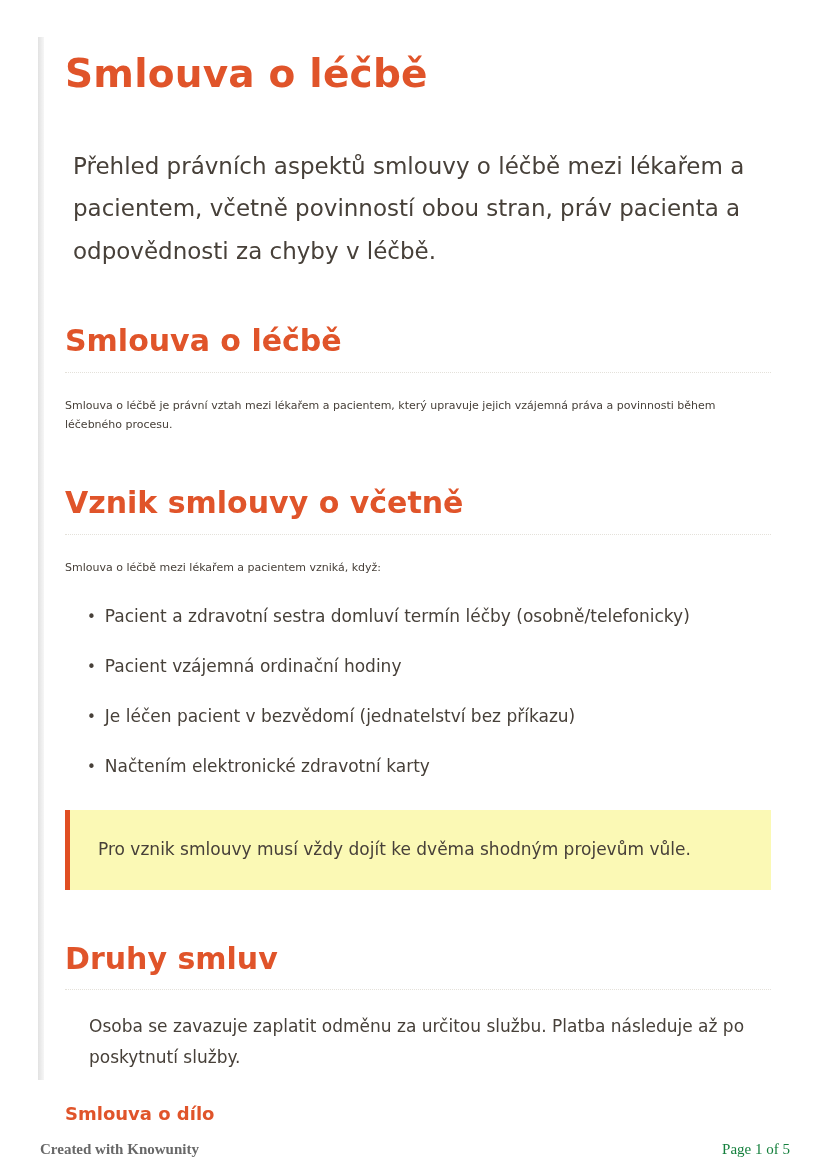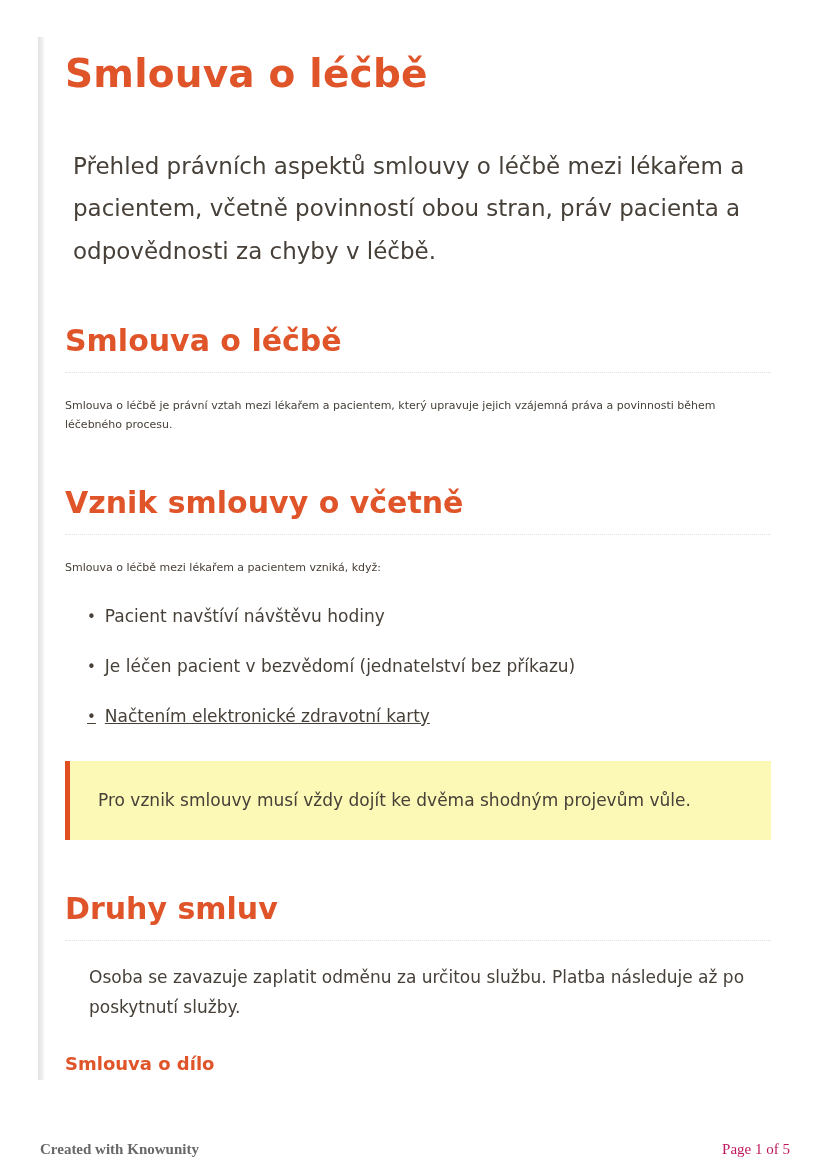--- a/index.html
+++ b/index.html
@@ -59,21 +59,21 @@
     list-style: none;
     margin: 28px 0 0 0;
     padding: 0 0 0 22px;
   }
   .bullet-list li {
     font-size: 17px;
     line-height: 1.4;
     color: var(--body-text, #474039);
     margin-bottom: 26px;
   }
-  .bullet-list li:last-child { margin-bottom: 0; text-decoration: underline; }
+  .bullet-list li:last-child { margin-bottom: 0; }
   .bullet-list li::before {
     content: "\2022";
     font-size: 15px;
     margin-right: 9px;
   }
   .callout {
     margin-top: 32px;
     background: var(--callout-bg, #fbf9b5);
     border-left: 5px solid var(--callout-border, #e04e22);
     padding: 27px 28px;
@@ -103,42 +103,43 @@
     align-items: flex-start;
     font-family: "Liberation Serif", "DejaVu Serif", serif;
   }
   .footer-left {
     font-weight: 700;
     font-size: 15px;
     color: #686868;
   }
   .footer-right {
     font-size: 15px;
-    color: #be185d;
+    color: #15803d;
   }
 </style>
 </head>
 <body>
 
 <div class="page-edge"></div>
 
 <div class="content">
 
   <h1 class="doc-title">Smlouva o léčbě</h1>
 
   <p class="intro-text">Přehled právních aspektů smlouvy o léčbě mezi lékařem a pacientem, včetně povinností obou stran, práv pacienta a odpovědnosti za chyby v léčbě.</p>
 
   <h2 class="section-heading">Smlouva o léčbě</h2>
   <p class="body-text">Smlouva o léčbě je právní vztah mezi lékařem a pacientem, který upravuje jejich vzájemná práva a povinnosti během léčebného procesu.</p>
 
   <h2 class="section-heading">Vznik smlouvy o včetně</h2>
   <p class="body-text">Smlouva o léčbě mezi lékařem a pacientem vzniká, když:</p>
 
   <ul class="bullet-list">
-    <li>Pacient navštíví návštěvu hodiny</li>
+    <li>Pacient a zdravotní sestra domluví termín léčby (osobně/telefonicky)</li>
+    <li>Pacient vzájemná ordinační hodiny</li>
     <li>Je léčen pacient v bezvědomí (jednatelství bez příkazu)</li>
     <li>Načtením elektronické zdravotní karty</li>
   </ul>
 
   <div class="callout">
     <span>Pro vznik smlouvy musí vždy dojít ke dvěma shodným projevům vůle.</span>
   </div>
 
   <h2 class="section-heading">Druhy smluv</h2>
 

